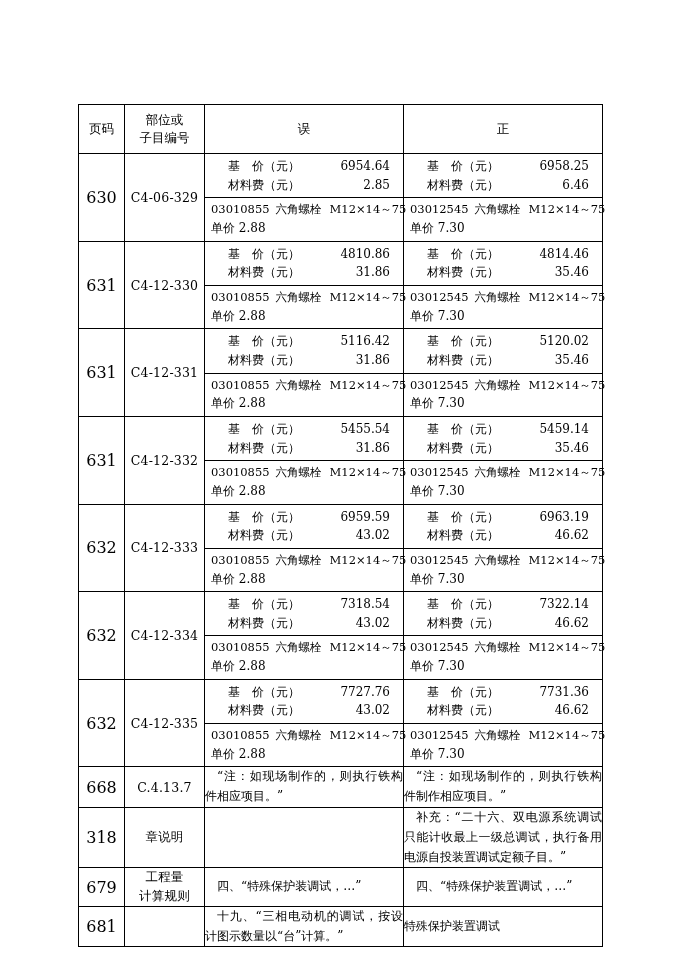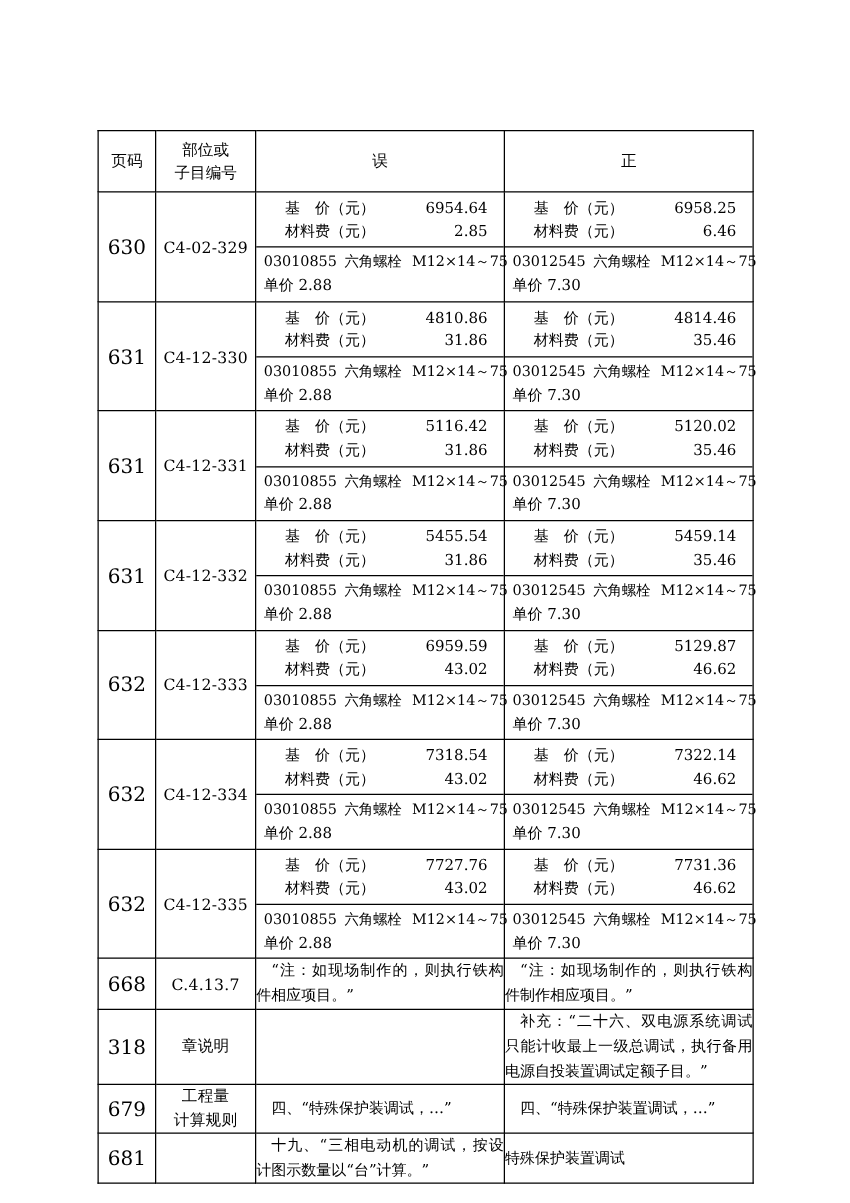--- a/index.html
+++ b/index.html
@@ -133,21 +133,21 @@
         <td>
           <span class="two-line">部位或</span>
           <span class="two-line">子目编号</span>
         </td>
         <td><span>误</span></td>
         <td><span>正</span></td>
       </tr>
 
       <tr>
         <td class="cell-page">630</td>
-        <td class="cell-code">C4-02-329</td>
+        <td class="cell-code">C4-06-329</td>
         <td>
           <div class="block upper">
             <div class="priceline">
                 <span class="lbl">基　价（元）</span>
                 <span class="val">6954.64</span>
               </div>
             <div class="priceline">
                 <span class="lbl">材料费（元）</span>
                 <span class="val">2.85</span>
               </div>
@@ -302,21 +302,21 @@
           </div>
           <div class="block">
             <div class="boltline"><span class="bcode">03010855</span><span class="bname">六角螺栓</span><span class="bspec">M12×14～75</span></div>
             <div class="unitline"><span>单价</span> <span>2.88</span></div>
           </div>
         </td>
         <td>
           <div class="block upper">
             <div class="priceline">
                 <span class="lbl">基　价（元）</span>
-                <span class="val">5129.87</span>
+                <span class="val">6963.19</span>
               </div>
             <div class="priceline">
                 <span class="lbl">材料费（元）</span>
                 <span class="val">46.62</span>
               </div>
           </div>
           <div class="block">
             <div class="boltline"><span class="bcode">03012545</span><span class="bname">六角螺栓</span><span class="bspec">M12×14～75</span></div>
             <div class="unitline"><span>单价</span> <span>7.30</span></div>
           </div>

